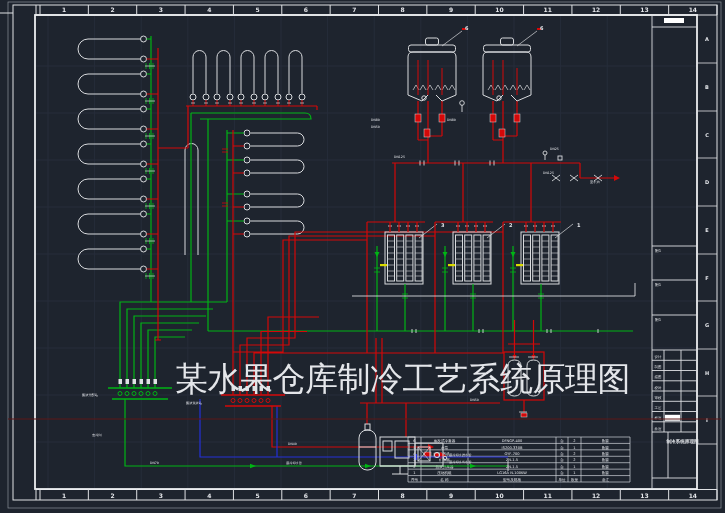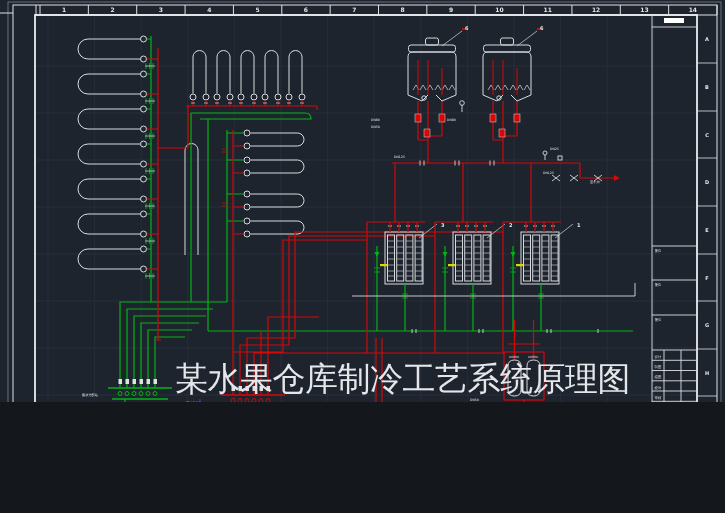--- a/index.html
+++ b/index.html
@@ -1,16 +1,16 @@
 <!DOCTYPE html>
 <html><head>
 <meta charset="utf-8">
 <style>
   html,body{margin:0;padding:0;background:#14171c;}
-  .canvas{position:relative;width:725px;height:402px;background:#1e242e;overflow:hidden;}
+  .canvas{position:relative;width:725px;height:513px;background:#1e242e;overflow:hidden;}
   svg{display:block;}
   svg text{font-family:"DejaVu Sans",sans-serif;fill:#e4e6ea;}
 </style>
 </head>
 <body>
 
 <div class="canvas">
 <svg width="725" height="513" viewBox="0 0 725 513">
   <defs>
     <g id="coilH" fill="none">

